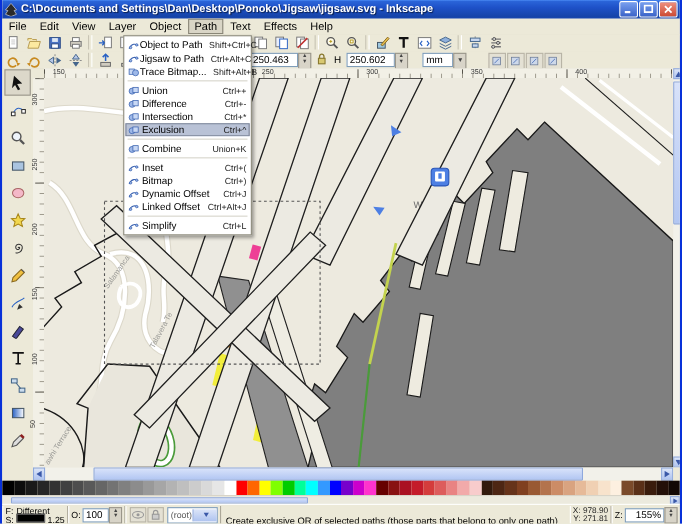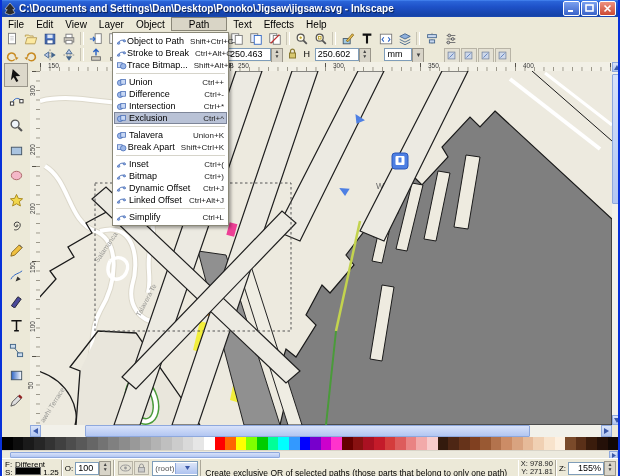--- a/index.html
+++ b/index.html
@@ -16,21 +16,21 @@
     text-shadow:1px 1px 1px rgba(0,0,0,.6);margin-left:3px;}
   .wbtn{width:15px;height:13px;margin-left:1px;border:1px solid #fff;border-radius:2px;
     display:flex;align-items:center;justify-content:center;
     background:linear-gradient(180deg,#7aa0ef,#3a63c8);}
   .wbtn.close{background:linear-gradient(180deg,#ee9180,#cc4a33);}
   .wbtn svg{display:block;}
   
   #menubar{left:0;top:17px;right:0;height:14px;background:#ece9d8;display:flex;align-items:stretch;
     border-bottom:1px solid #d8d4c8;}
   .menu-item{padding:1px 6px 0 6px;display:flex;align-items:center;cursor:default;}
-  .menu-item.active{background:#d9d5c6;border:1px solid #8a8778;padding:0 17px;}
+  .menu-item.active{background:#d9d5c6;border:1px solid #8a8778;padding:0 5px;}
   
   #toolbar1{left:0;top:31px;right:0;height:16px;background:#ece9d8;}
   #toolbar2{left:0;top:47px;right:0;height:15px;background:#ece9d8;border-bottom:1px solid #d4d0c4;}
   .tbtn{display:inline-flex;width:19px;height:15px;align-items:center;justify-content:center;vertical-align:top;}
   .tsep{display:inline-block;width:2px;height:13px;margin:1px 2px;border-left:1px solid #c8c4b4;border-right:1px solid #fff;vertical-align:top;}
   .fld{display:inline-block;background:#fff;border:1px solid #7f9db9;height:11px;line-height:11px;
     font-size:9px;padding:0 2px;vertical-align:top;}
   .spin{display:inline-block;width:10px;height:13px;vertical-align:top;background:#d8d4c8;border:1px solid #9a968a;}
   .spin i{display:block;height:5px;text-align:center;font-style:normal;font-size:5px;line-height:5px;color:#444;}
   .lbl{display:inline-block;vertical-align:top;line-height:13px;font-size:9px;margin:0 2px;}
@@ -662,21 +662,21 @@
       <span class="pmi-short">Shift+Ctrl+C</span>
     </div>
     <div class="pmi">
       <span class="pmi-icon">
         <svg width="11" height="11" viewBox="0 0 16 16">
           <path d="M2 12C5 5 11 5 14 8" fill="none" stroke="#3a62b0" stroke-width="1.4"></path>
           <circle cx="4" cy="10.5" r="1.6" fill="#9db8e8" stroke="#3a62b0"></circle>
           <circle cx="12" cy="7" r="1.6" fill="#9db8e8" stroke="#3a62b0"></circle>
         </svg>
       </span>
-      <span class="pmi-label">Stroke to Break</span>
+      <span class="pmi-label">Jigsaw to Path</span>
       <span class="pmi-short">Ctrl+Alt+C</span>
     </div>
     <div class="pmi">
       <span class="pmi-icon">
         <svg width="11" height="11" viewBox="0 0 16 16">
           <rect x="2" y="4" width="7" height="7" fill="#c8d8f4" stroke="#3a62b0"></rect>
           <circle cx="10.5" cy="9" r="4" fill="#9db8e8" stroke="#3a62b0"></circle>
         </svg>
       </span>
       <span class="pmi-label">Trace Bitmap...</span>
@@ -724,32 +724,22 @@
       <span class="pmi-short">Ctrl+^</span>
     </div>
     <div class="psep"></div>
     <div class="pmi">
       <span class="pmi-icon">
         <svg width="11" height="11" viewBox="0 0 16 16">
           <circle cx="6" cy="8.5" r="4" fill="#9db8e8" stroke="#3a62b0"></circle>
           <rect x="7" y="3.5" width="7" height="7" fill="#c8d8f4" stroke="#3a62b0"></rect>
         </svg>
       </span>
-      <span class="pmi-label">Talavera</span>
+      <span class="pmi-label">Combine</span>
       <span class="pmi-short">Union+K</span>
-    </div>
-    <div class="pmi">
-      <span class="pmi-icon">
-        <svg width="11" height="11" viewBox="0 0 16 16">
-          <rect x="2" y="4" width="7" height="7" fill="#c8d8f4" stroke="#3a62b0"></rect>
-          <circle cx="10.5" cy="9" r="4" fill="#9db8e8" stroke="#3a62b0"></circle>
-        </svg>
-      </span>
-      <span class="pmi-label">Break Apart</span>
-      <span class="pmi-short">Shift+Ctrl+K</span>
     </div>
     <div class="psep"></div>
     <div class="pmi">
       <span class="pmi-icon">
         <svg width="11" height="11" viewBox="0 0 16 16">
           <path d="M2 12C5 5 11 5 14 8" fill="none" stroke="#3a62b0" stroke-width="1.4"></path>
           <circle cx="4" cy="10.5" r="1.6" fill="#9db8e8" stroke="#3a62b0"></circle>
           <circle cx="12" cy="7" r="1.6" fill="#9db8e8" stroke="#3a62b0"></circle>
         </svg>
       </span>

